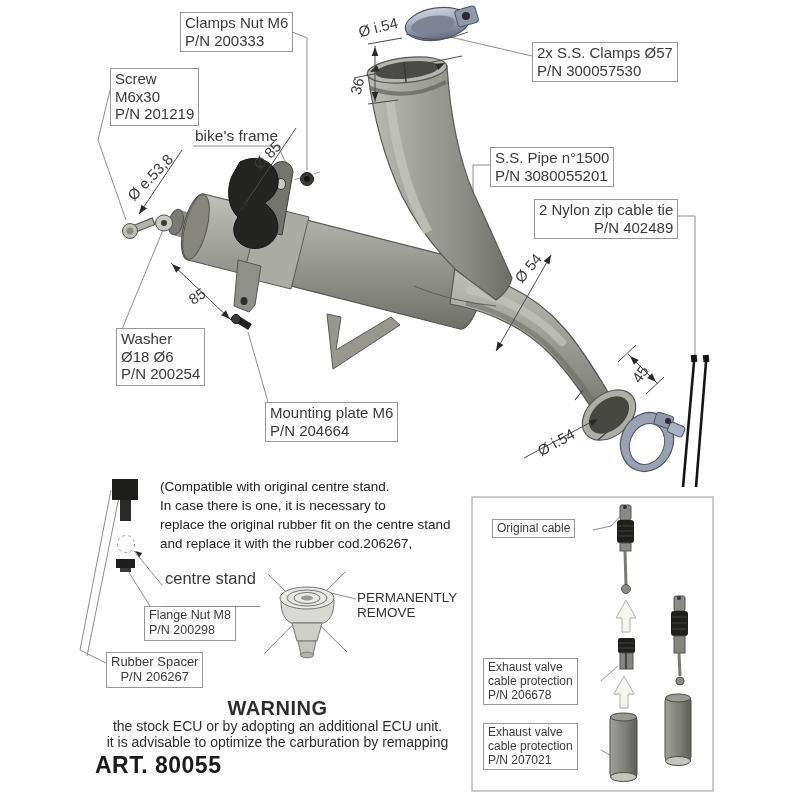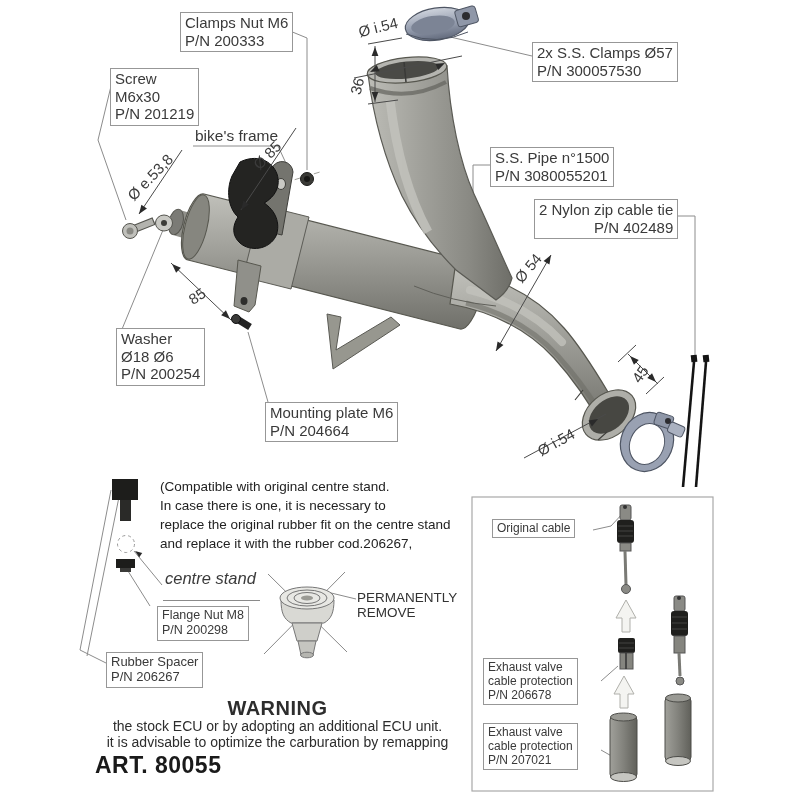--- a/index.html
+++ b/index.html
@@ -6,30 +6,30 @@
   #stage{position:relative;width:800px;height:800px;background:#ffffff;overflow:hidden;
          font-family:"Liberation Sans", sans-serif;}
   svg{position:absolute;left:0;top:0;}
   .callout{position:absolute;border:1px solid #979797;background:#fff;color:#3a3a3a;
            font-size:15px;line-height:1.18;padding:1px 4px 2px;white-space:nowrap;z-index:5;}
   .plain{position:absolute;color:#3a3a3a;font-size:15.5px;white-space:nowrap;z-index:5;}
   .dim{position:absolute;color:#3b3b3b;font-size:15px;white-space:nowrap;z-index:4;
        transform:translate(-50%,-50%) rotate(var(--r));}
   .note{position:absolute;left:160px;top:477px;font-size:13.5px;line-height:19px;color:#222;z-index:5;}
   .centrestand{position:absolute;left:163px;top:569px;font-size:16.5px;color:#3a3a3a;
-               border-bottom:1px solid #8a8a8a;padding:0 4px 12px 2px;z-index:5;font-style:italic;}
+               border-bottom:1px solid #8a8a8a;padding:0 4px 18px 2px;z-index:5;}
   .permremove{position:absolute;left:357px;top:590px;font-size:13.5px;line-height:15px;
               color:#333;z-index:5;}
   .warning{position:absolute;left:55px;top:700px;width:445px;text-align:center;color:#2d2d2d;
            font-size:14px;line-height:16px;z-index:5;}
   .warning .t{font-weight:bold;font-size:20px;letter-spacing:.5px;margin-bottom:2px;}
   .artnum{position:absolute;left:95px;top:752px;font-size:23px;font-weight:bold;color:#1a1a1a;
           letter-spacing:.5px;z-index:5;}
   .s12{font-size:12.5px;}
-  .s13{font-size:13px;}
+  .s13{font-size:13px;text-align:center;}
   .s14{font-size:12px;}
 </style>
 </head>
 <body>
 
 <div id="stage">
 
 <svg width="800" height="800" viewBox="0 0 800 800">
   <defs>
     <linearGradient id="gTube" x1="0" y1="0" x2="1" y2="0">
@@ -281,21 +281,21 @@
     <div>Washer</div>
     <div>Ø18 Ø6</div>
     <div>P/N 200254</div>
   </div>
 
   <div class="callout" style="left:265px;top:402px;">
     <div>Mounting plate M6</div>
     <div>P/N 204664</div>
   </div>
 
-  <div class="callout s12" style="left:144px;top:606px;margin-left:13px;">
+  <div class="callout s12" style="left:144px;top:606px;">
     <div>Flange Nut M8</div>
     <div>P/N 200298</div>
   </div>
 
   <div class="callout s13" style="left:106px;top:652px;">
     <div>Rubber Spacer</div>
     <div>P/N 206267</div>
   </div>
 
   <div class="callout s14" style="left:492px;top:519px;">

